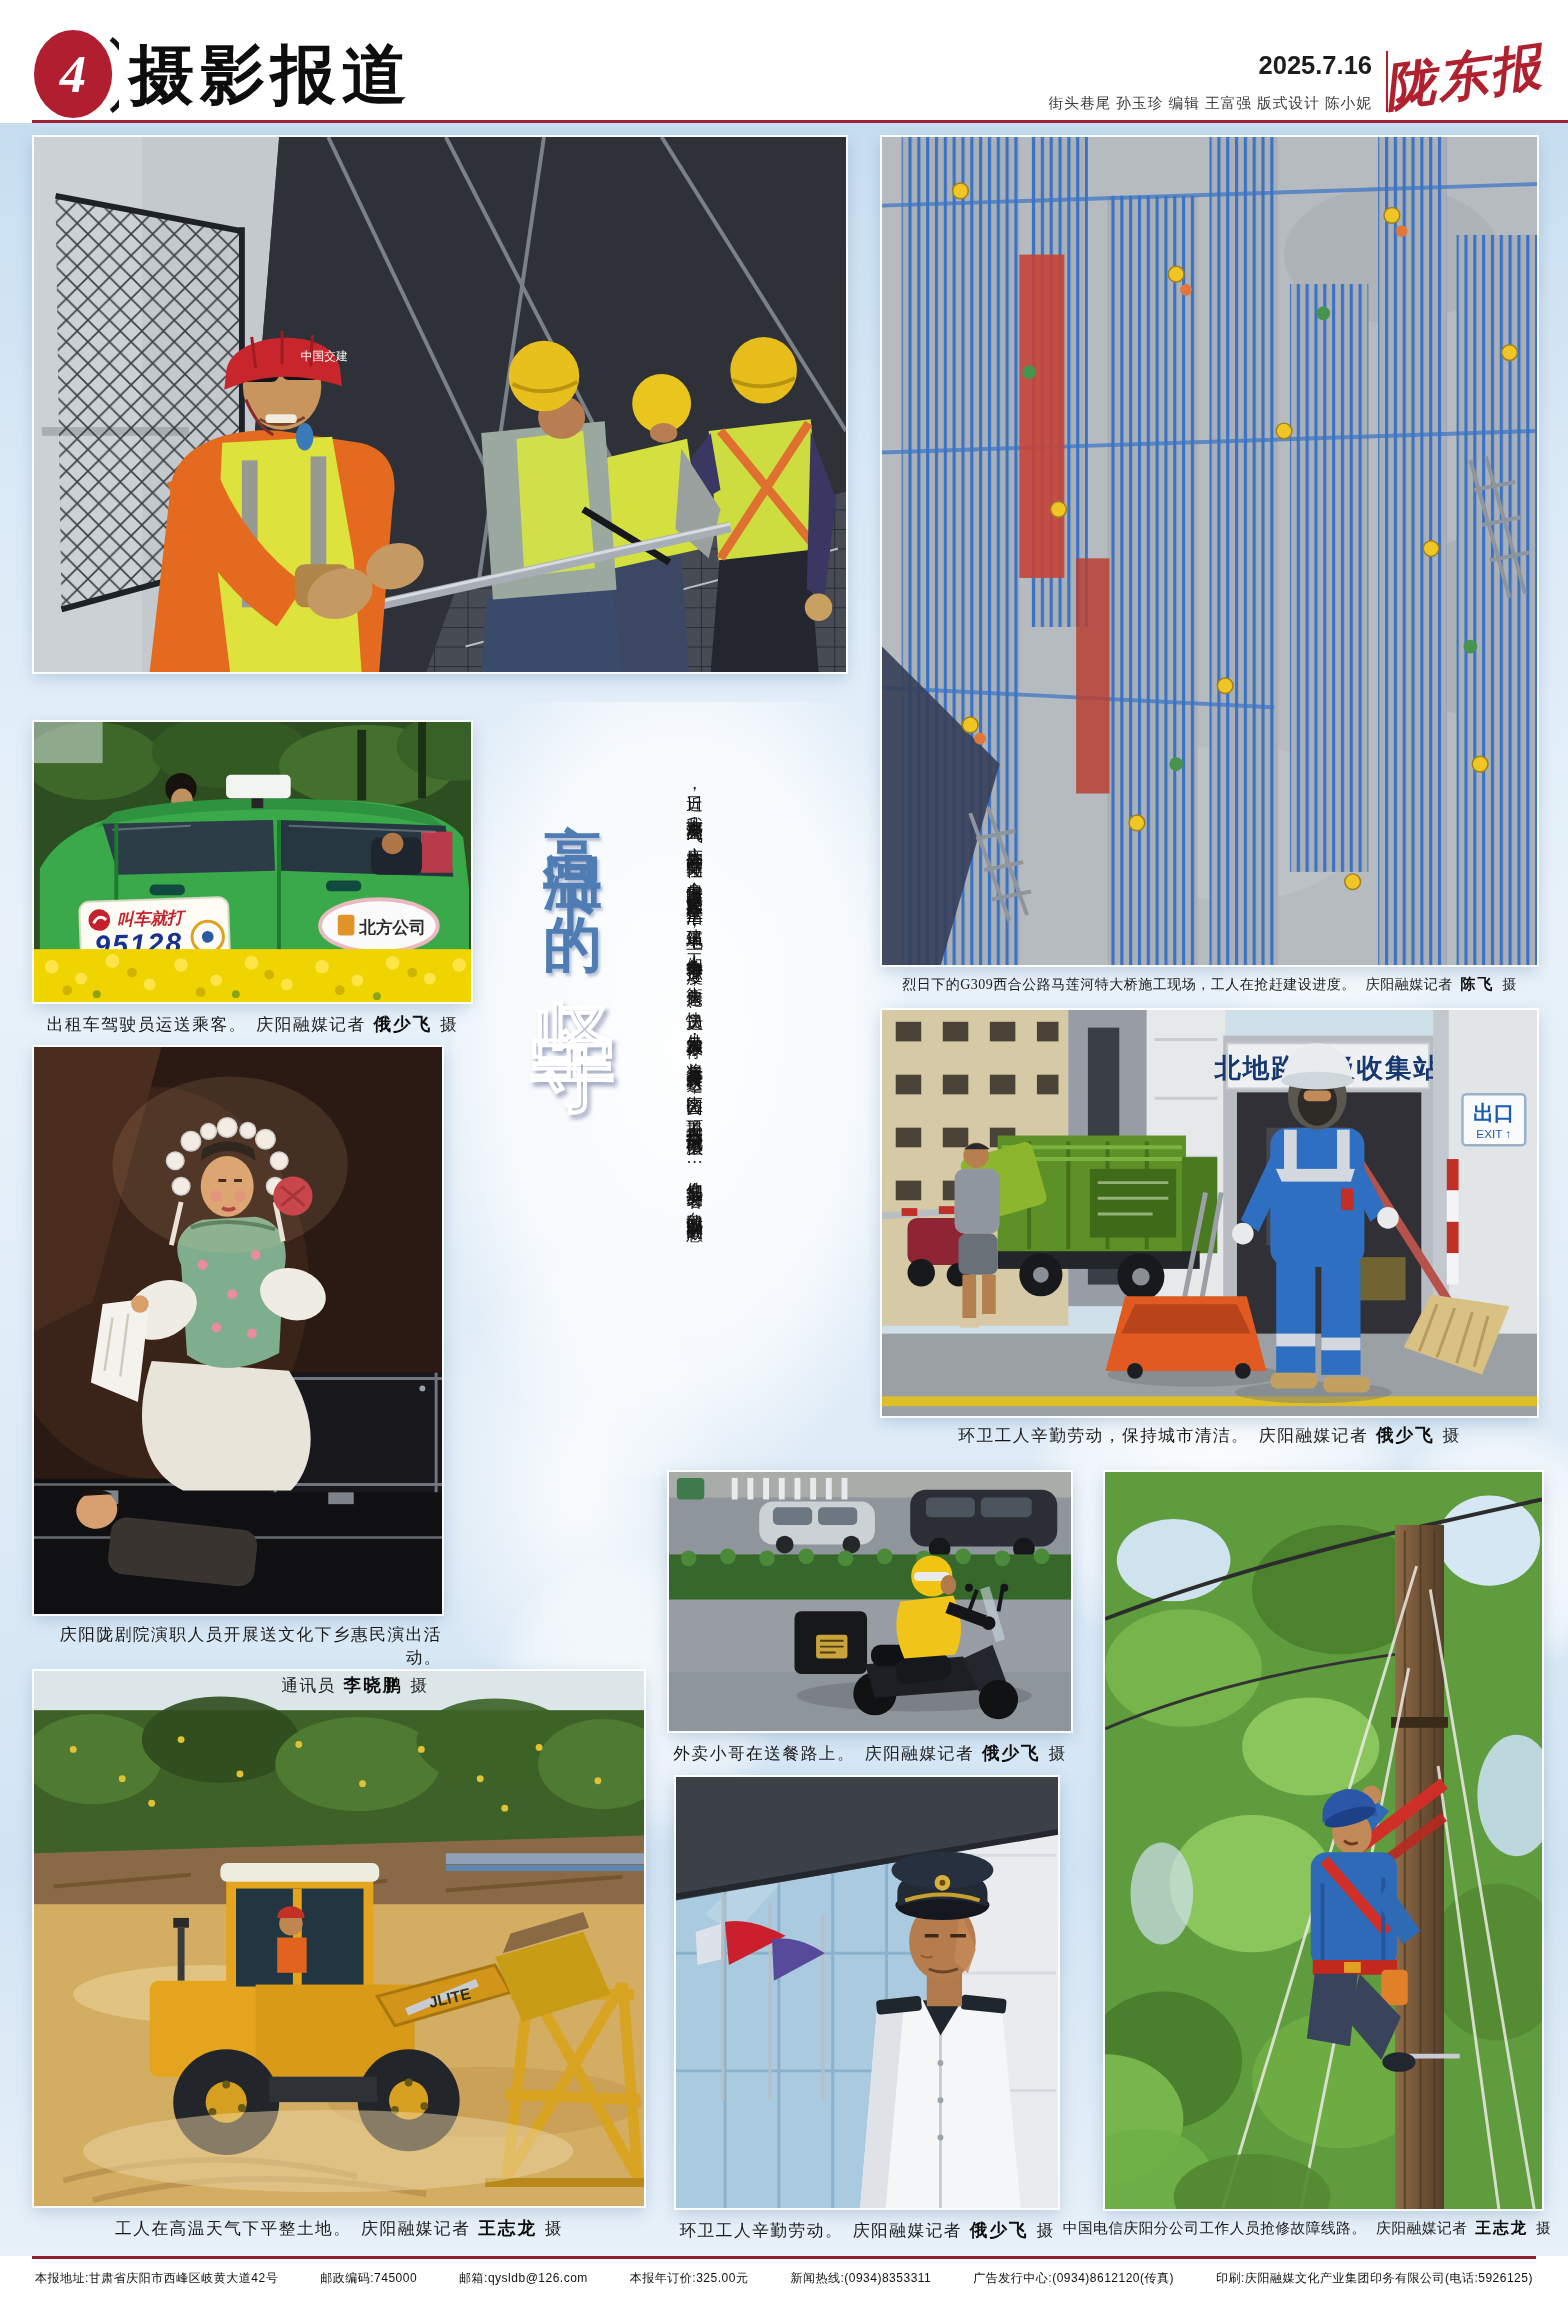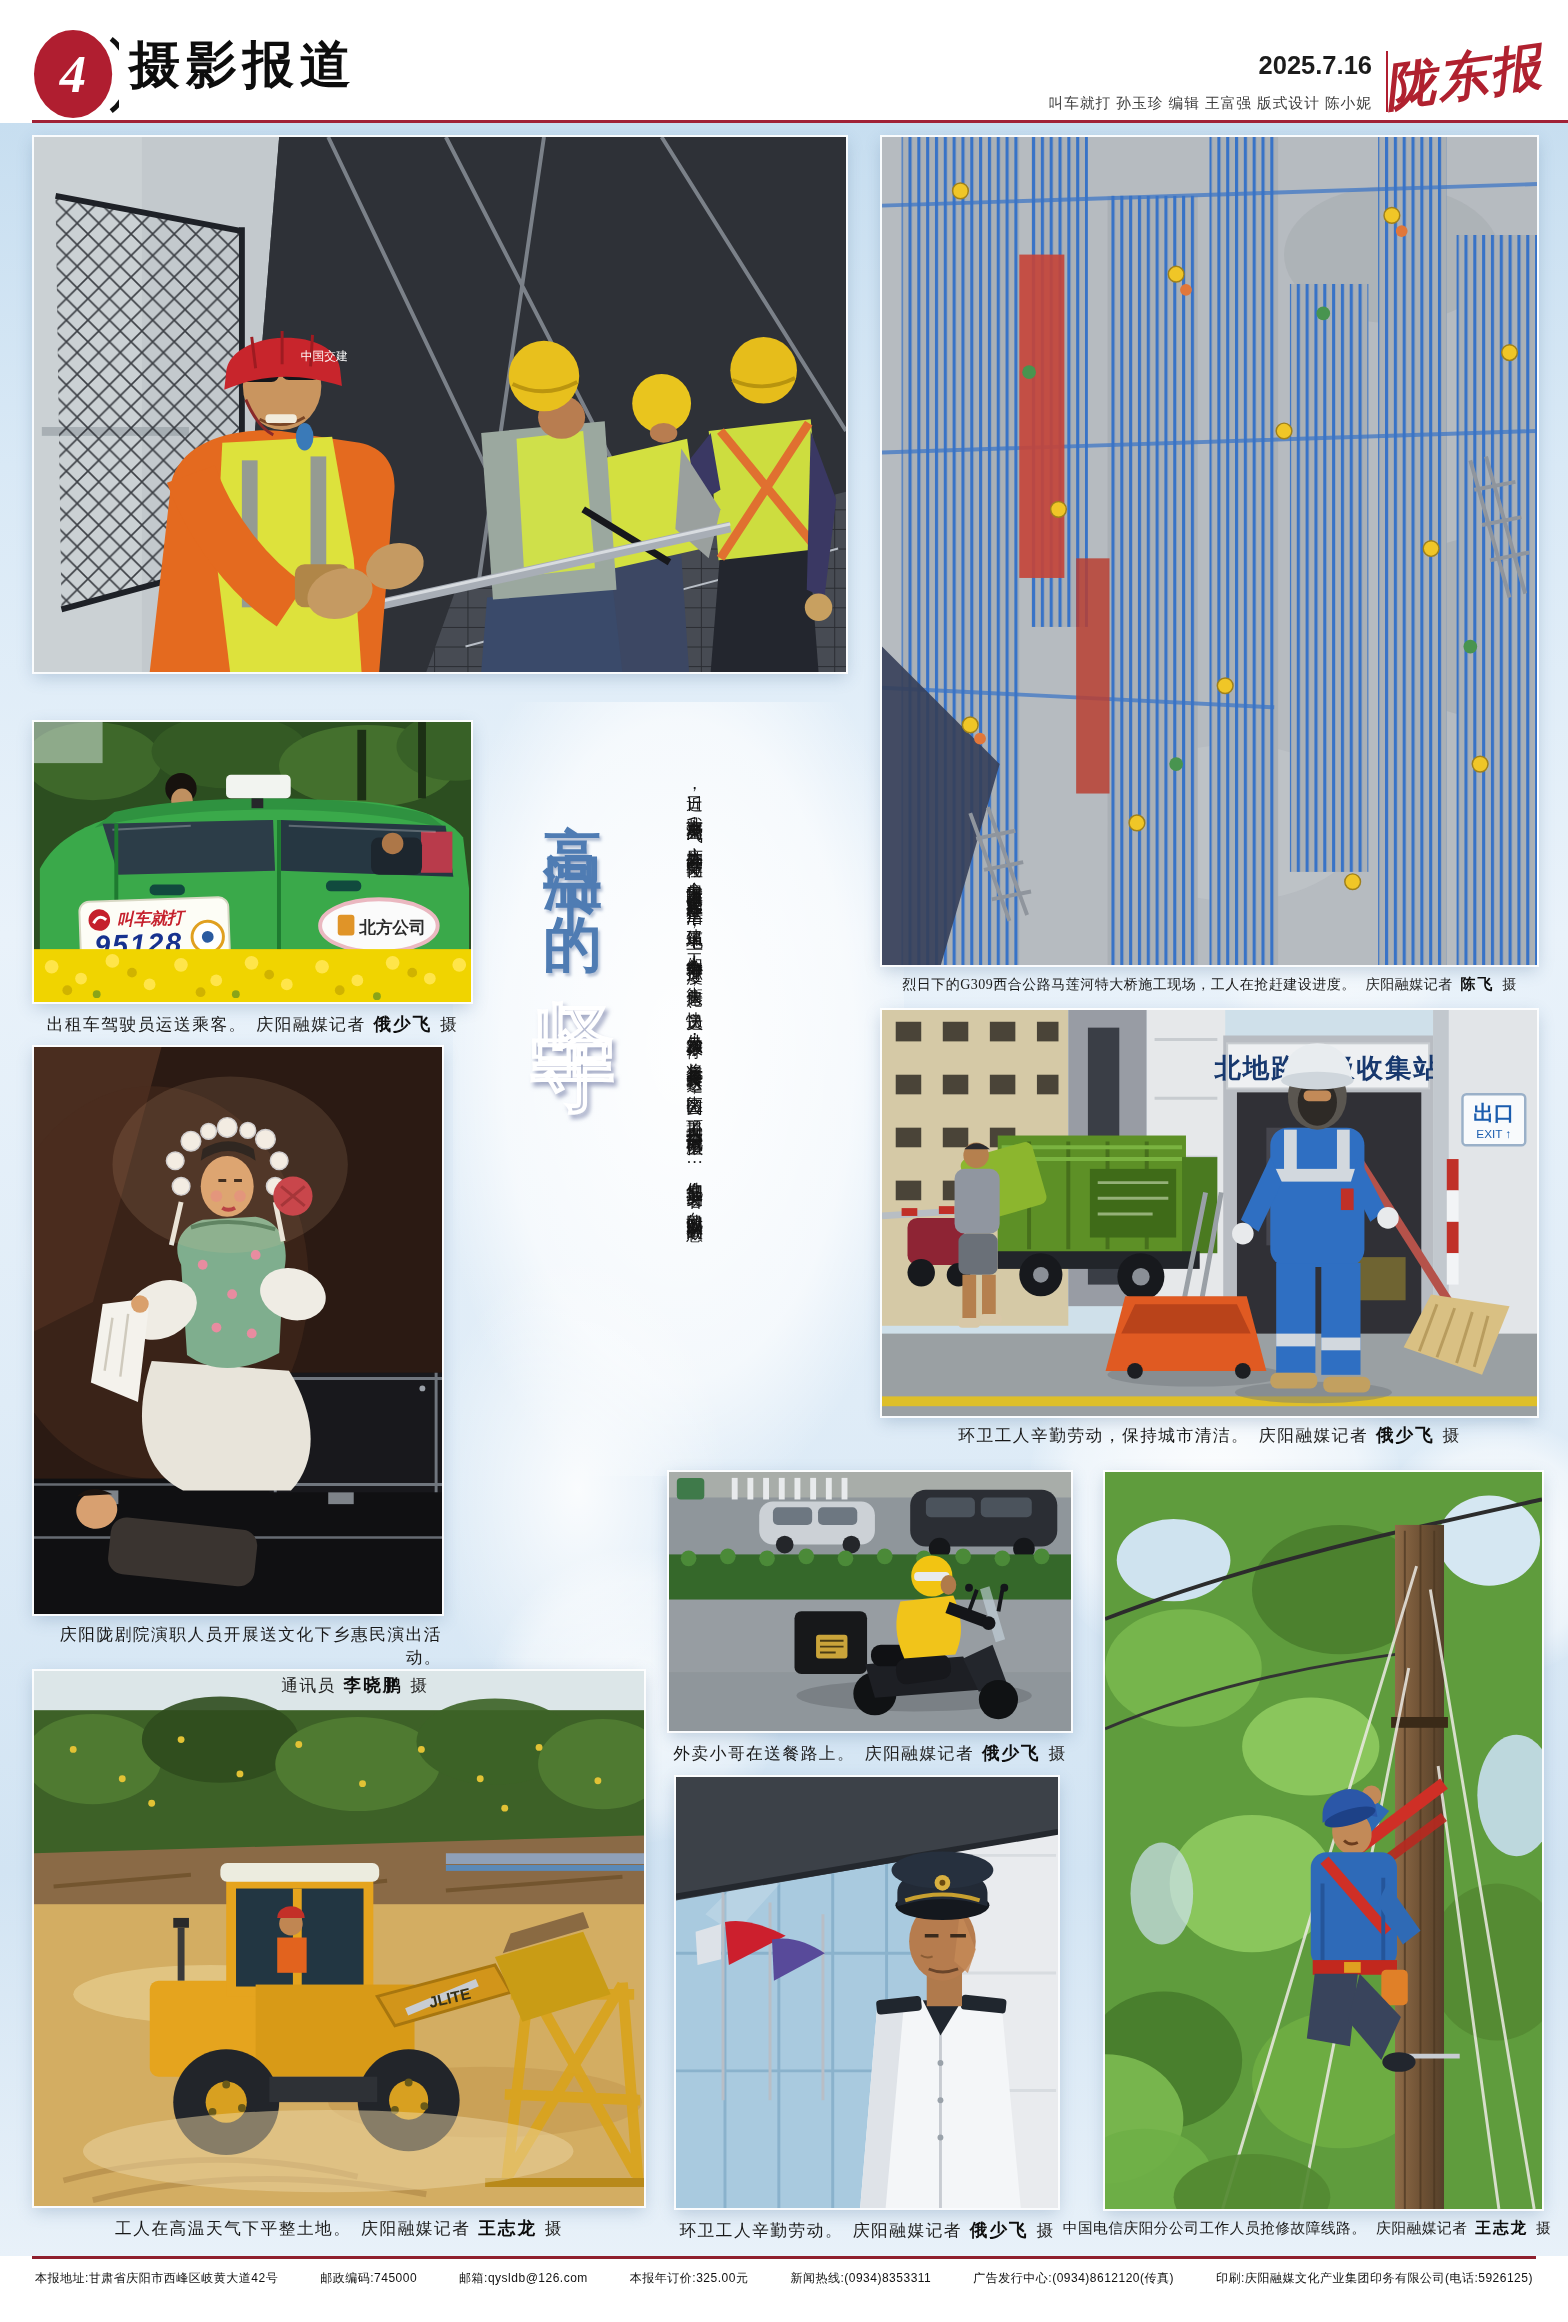--- a/index.html
+++ b/index.html
@@ -1,21 +1,21 @@
 <!DOCTYPE html>
 <html><head>
 <meta charset="utf-8">
 <style>
   html,body{margin:0;padding:0;background:#777;}
   .page{position:relative;width:1568px;height:2323px;background:#ffffff;overflow:hidden;
         font-family:"Liberation Sans",sans-serif;}
   
   .masthead{position:absolute;left:0;top:0;width:1568px;height:127px;background:#fff;}
   .badge{position:absolute;left:33px;top:29px;width:86px;height:90px;}
-  .m-title{position:absolute;left:129px;top:31px;font-size:51px;font-weight:900;color:#0d0d0d;
+  .m-title{position:absolute;left:129px;top:31px;font-size:65px;font-weight:900;color:#0d0d0d;
            letter-spacing:5.9px;font-family:"Liberation Sans",sans-serif;}
   .m-date{position:absolute;right:196px;top:51px;font-size:25.5px;font-weight:700;color:#1c1c1c;}
   .m-credits{position:absolute;right:196px;top:94px;font-size:14.7px;color:#3c3c3c;letter-spacing:1px;}
   .m-divider{position:absolute;right:180px;top:51px;width:2px;height:61px;background:#b01e30;}
   .m-paper{position:absolute;right:25.5px;top:43px;font-size:51px;color:#b0212f;font-weight:700;
            font-family:"Liberation Serif",serif;font-style:italic;transform:rotate(-8deg);letter-spacing:2px;}
   .m-rule{position:absolute;left:32px;right:0;top:120px;height:3.9px;background:#a02136;}
   
   .content-bg{position:absolute;left:0;top:123px;width:1568px;height:2133px;
       background:linear-gradient(180deg,#c7def0 0%,#d9e9f6 16%,#e9f2fa 38%,#dfecf7 60%,#d2e4f3 82%,#e8f1f9 100%);}
@@ -89,21 +89,21 @@
 <div class="page">
 
   <div class="masthead">
     <svg class="badge" viewBox="0 0 88 92">
       <path d="M80,10 A44 46 0 0 1 80,84" fill="none" stroke="#111" stroke-width="5"></path>
       <ellipse cx="41" cy="46" rx="40" ry="45" fill="#b01e30"></ellipse>
       <text x="41" y="64" text-anchor="middle" font-size="54" font-style="italic" font-weight="bold" font-family="Liberation Serif, serif" fill="#ffffff">4</text>
     </svg>
     <div class="m-title">摄影报道</div>
     <div class="m-date">2025.7.16</div>
-    <div class="m-credits">叫车就打 孙玉珍  编辑 王富强  版式设计 陈小妮</div>
+    <div class="m-credits">街头巷尾 孙玉珍  编辑 王富强  版式设计 陈小妮</div>
     <div class="m-divider"></div>
     <div class="m-paper">陇东报</div>
     <div class="m-rule"></div>
   </div>
 
   <div class="content-bg"></div>
   <div class="deco" id="deco1"></div>
   <div class="deco" id="deco2"></div>
   <div class="deco" id="deco3"></div>
   <div class="deco" id="deco4"></div>

